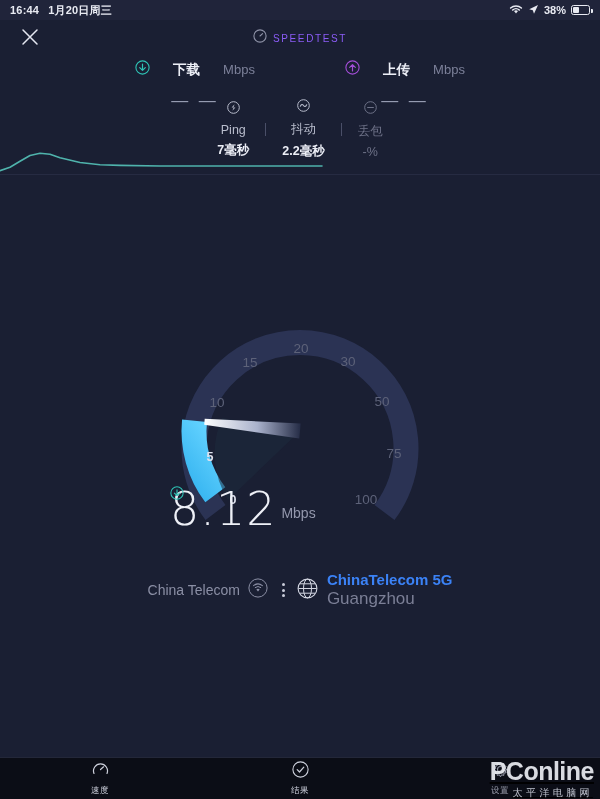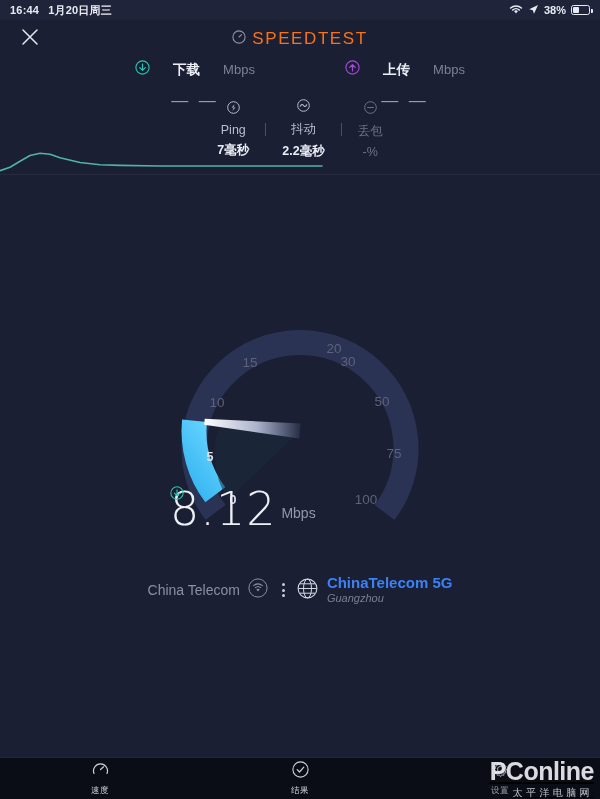--- a/index.html
+++ b/index.html
@@ -42,21 +42,21 @@
   }
   .close-btn{
     position:absolute; left:15px; top:2px; width:30px; height:30px;
     display:flex; align-items:center; justify-content:center; cursor:pointer;
   }
   .brand{
     position:absolute; left:0; right:0; top:9px;
     display:flex; align-items:center; justify-content:center; gap:6px;
   }
   .brand-text{
-    font-size:17px; letter-spacing:1.6px; color:#f97316; font-weight:500;
+    font-size:10px; letter-spacing:1.6px; color:#8b5cf6; font-weight:500;
   }
 
   
   .metrics{
     position:absolute; top:60px; left:0; width:600px;
     display:flex; justify-content:center; gap:80px;
   }
   .metric{ display:flex; flex-direction:column; align-items:center; width:130px; }
   .metric-head{ display:flex; align-items:center; gap:23px; }
   .metric-cn{ font-size:13.5px; color:#eceef6; font-weight:bold; }
@@ -110,21 +110,21 @@
     position:absolute; top:572px; left:0; width:600px; height:36px;
     display:flex; align-items:center; justify-content:center; gap:0;
   }
   .isp{ display:flex; align-items:center; gap:8px; }
   .isp-name{ font-size:14px; color:#8b8fa5; }
   .dots{ display:flex; flex-direction:column; gap:2.5px; margin:0 12px 0 14px; cursor:pointer; }
   .dots i{ width:3px; height:3px; border-radius:50%; background:#c9ccd9; display:block; }
   .srv{ display:flex; align-items:center; gap:9px; }
   .srv-txt{ display:flex; flex-direction:column; }
   .srv-name{ font-size:15px; color:#3b82f6; font-weight:700; line-height:1.18; }
-  .srv-city{ font-size:11px; color:#7b7f96; line-height:1.25;font-style:italic; }
+  .srv-city{ font-size:17px; color:#7b7f96; line-height:1.25; }
 
   
   .navbar{
     position:absolute; left:0; bottom:0; width:600px; height:42px;
     background:#0b0d16; border-top:1px solid #232739;
     display:flex; align-items:center;
   }
   .navitem{
     flex:1; display:flex; flex-direction:column; align-items:center; gap:3px;
     cursor:pointer;
@@ -286,21 +286,21 @@
 
       <path d="M 58 200 A 88 88 0 0 1 52 118 L 130 131 Z" fill="#1e2a3c" opacity="0.55"></path>
 
       <polygon id="gauge-needle" points="130.7,123.5 129.3,138.5 34.2,124.8 34.7,118.8" fill="url(#needleGrad)"></polygon>
     </svg>
 
     <div class="gl bright" style="left:63px;  top:200px;">0</div>
     <div class="gl bright" style="left:40px;  top:157px;">5</div>
     <div class="gl" style="left:47px;  top:102px;">10</div>
     <div class="gl" style="left:80px;  top:62px;">15</div>
-    <div class="gl" style="left:131px; top:48px;margin-left:33px;">20</div>
+    <div class="gl" style="left:131px; top:48px;">20</div>
     <div class="gl" style="left:178px; top:61px;">30</div>
     <div class="gl" style="left:212px; top:101px;">50</div>
     <div class="gl" style="left:224px; top:153px;">75</div>
     <div class="gl" style="left:196px; top:199px;">100</div>
 
     <div class="readout">
       <div class="readout-num">8.12</div>
       <div class="readout-unit">
         <span>
           <svg width="14" height="14" viewBox="0 0 15 15">

